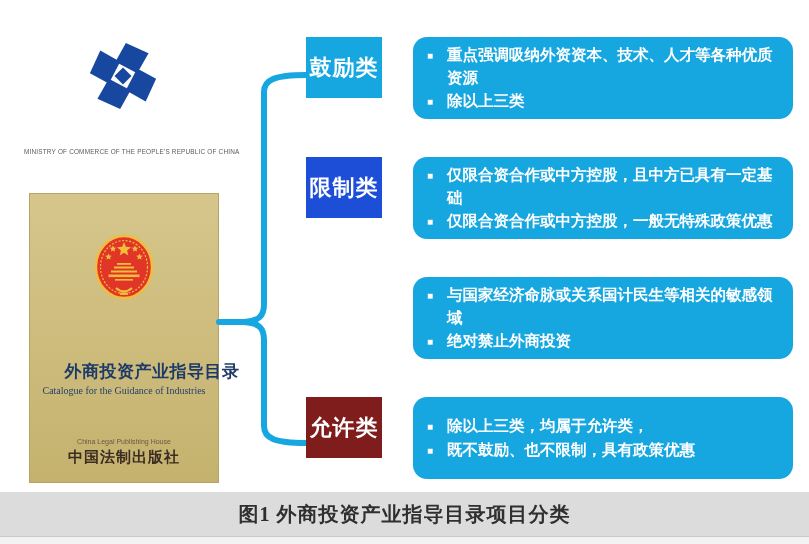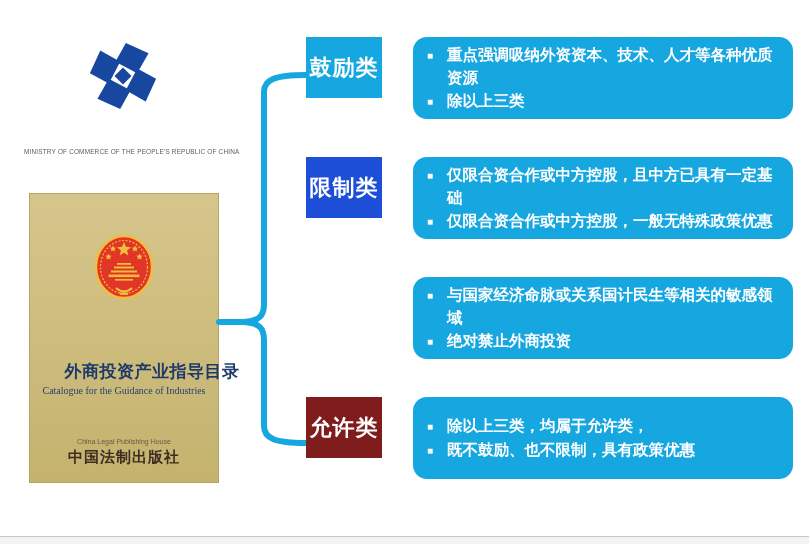--- a/index.html
+++ b/index.html
@@ -168,15 +168,18 @@
         <span class="bullet-glyph">■</span>
         <span class="bullet-text">除以上三类，均属于允许类，</span>
       </div>
       <div class="bullet-item">
         <span class="bullet-glyph">■</span>
         <span class="bullet-text">既不鼓励、也不限制，具有政策优惠</span>
       </div>
     </div>
   </div>
 
+  <div class="caption-band">
+    <span class="caption-text">图1 外商投资产业指导目录项目分类</span>
+  </div>
   <div class="bottom-strip"></div>
 
 </div>
 
 </body></html>

